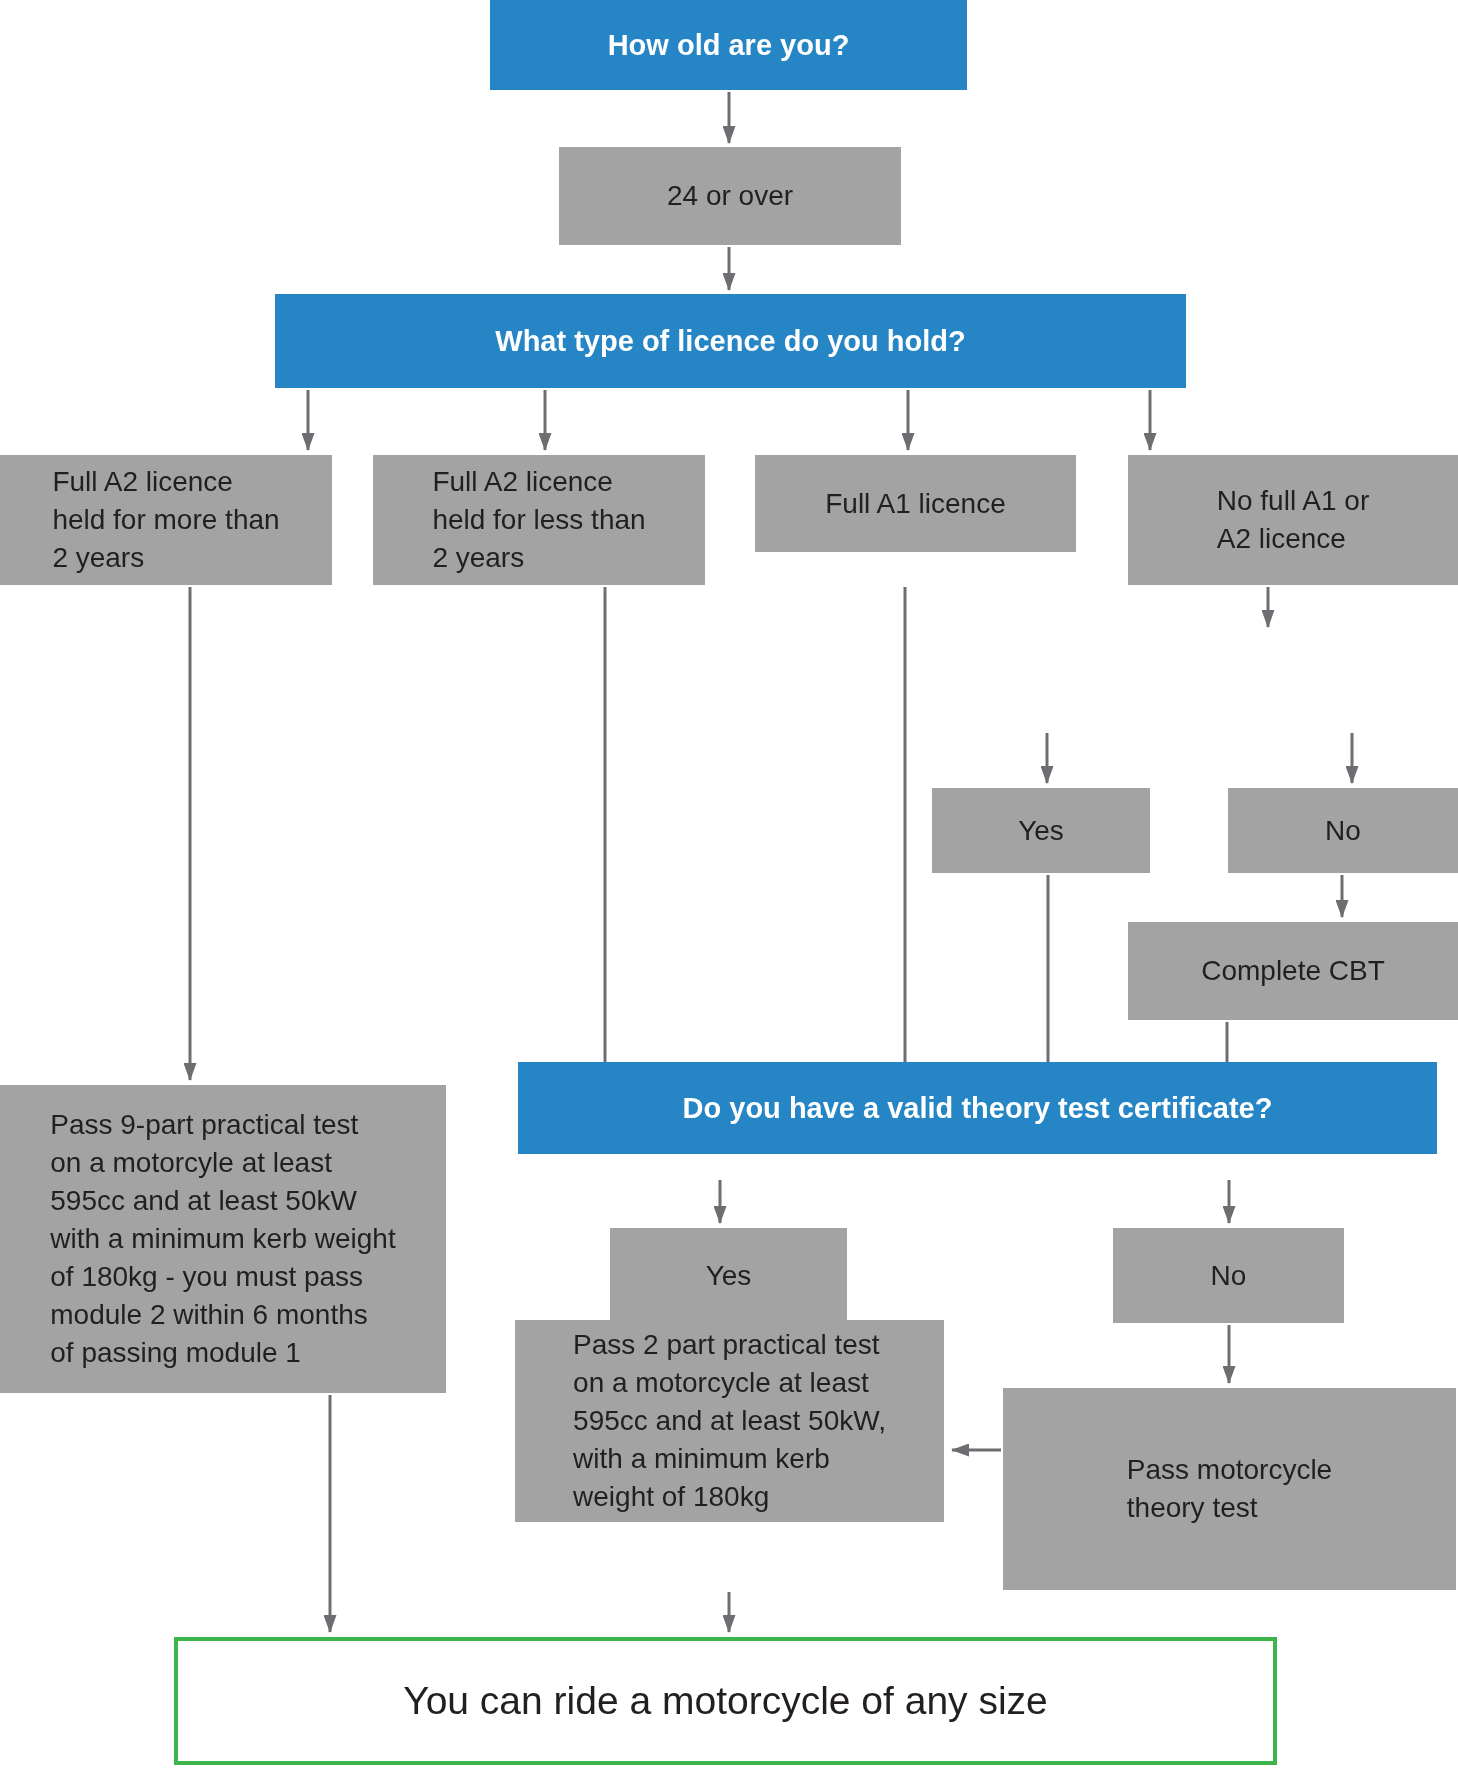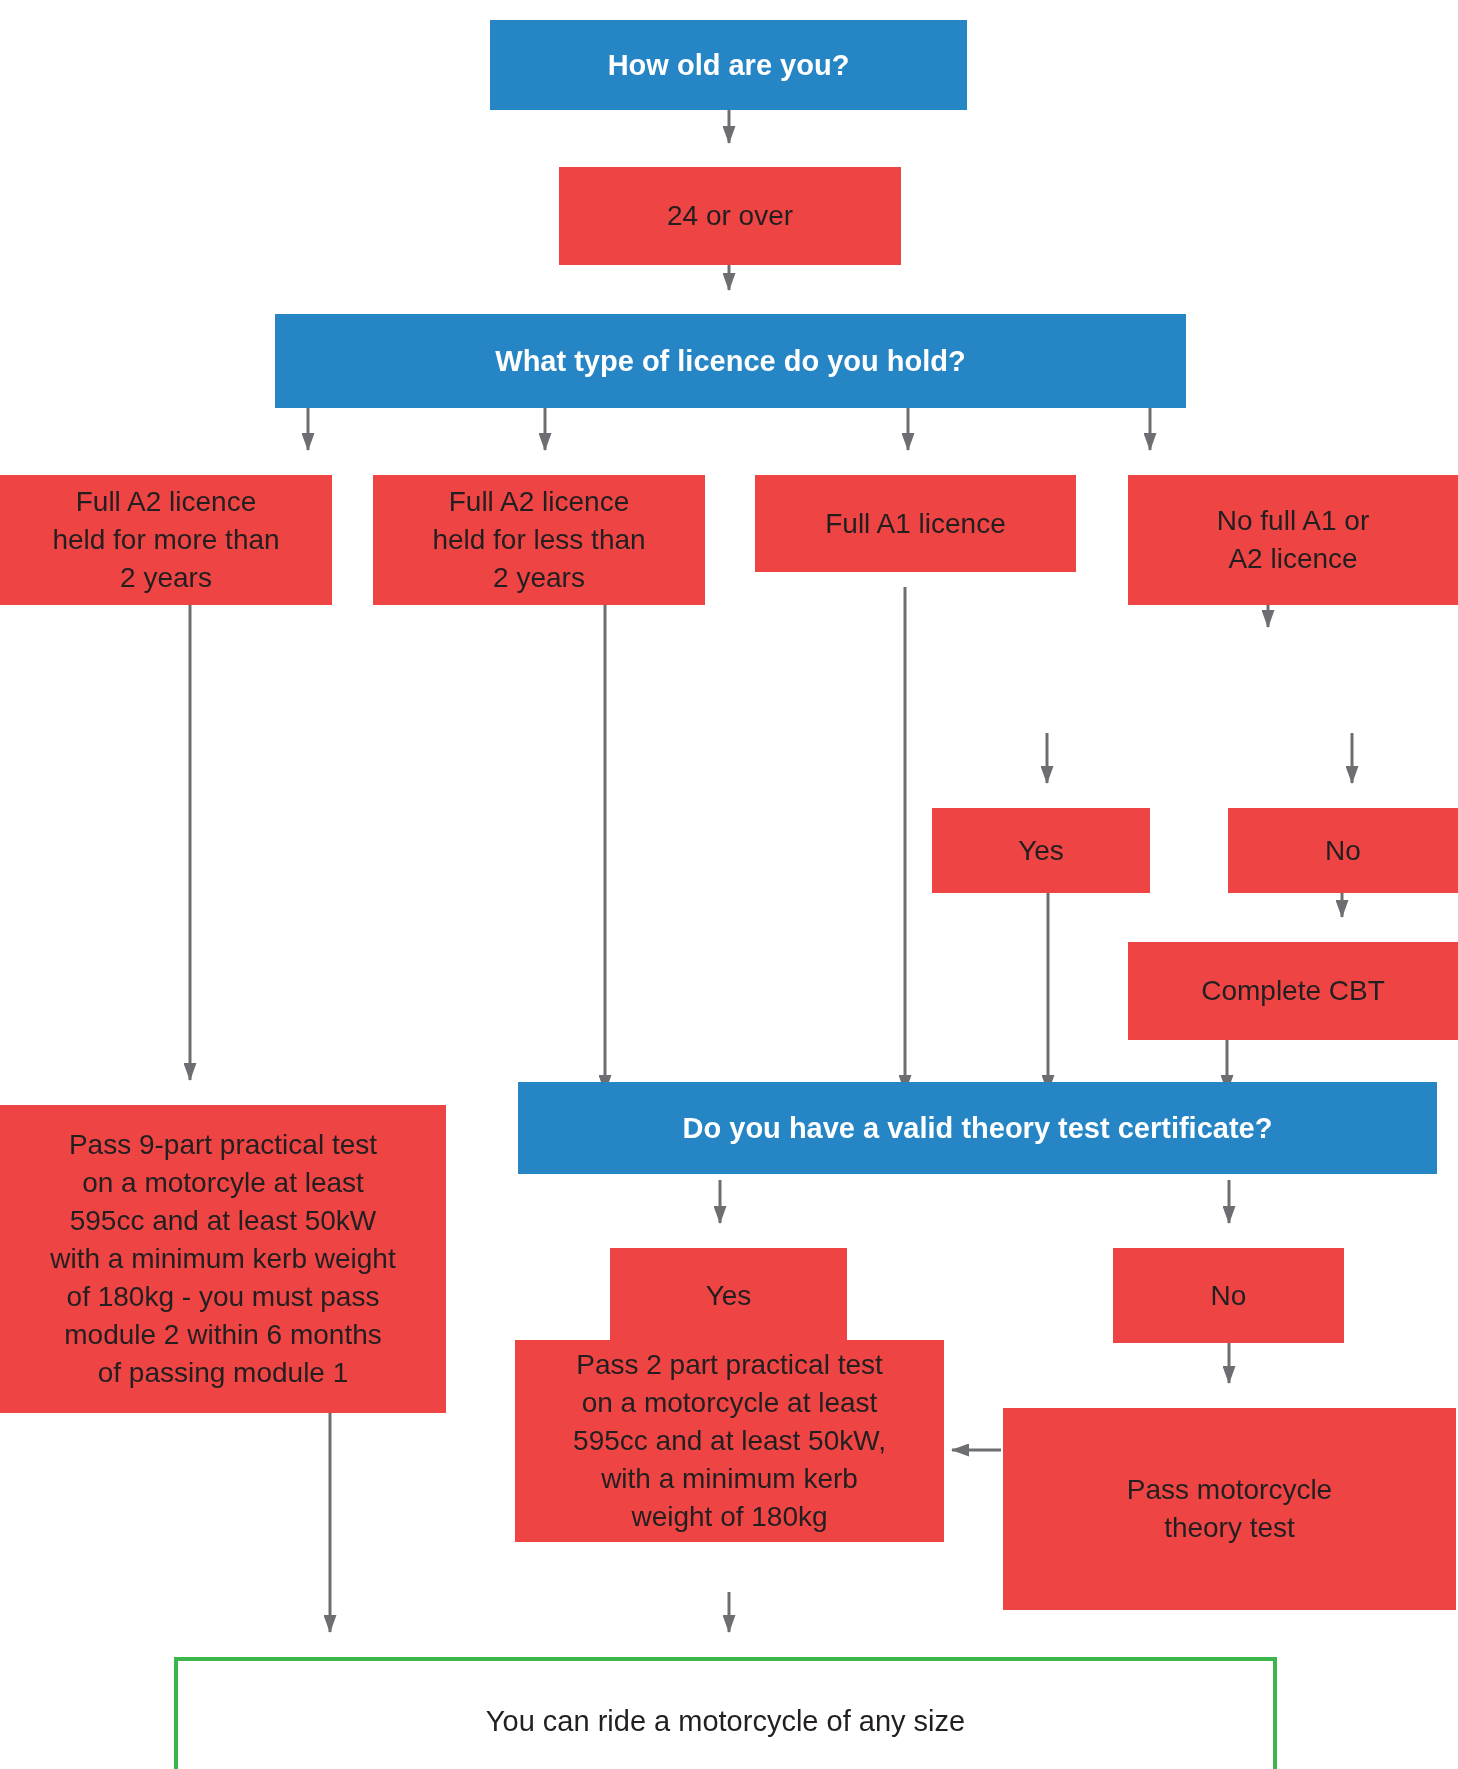--- a/index.html
+++ b/index.html
@@ -15,31 +15,30 @@
     position: absolute;
     left: 0; top: 0;
     width: 1458px; height: 1769px;
     pointer-events: none;
   }
   .node {
     position: absolute;
     display: flex;
     align-items: center;
     justify-content: center;
-    text-align: center;
+    text-align: left;
     white-space: pre-line;
     box-sizing: border-box;
     font-size: 28px;
     line-height: 38px;
     color: #231f20;
-    margin-top: 20px;
   }
   .blue  { background: #2585c5; color: #ffffff; font-weight: bold; font-size: 29px; }
-  .light { background: #ef4444; }
-  .final { background: #ffffff; border: 4px solid #3cb54a; font-size: 29px; }
+  .light { background: #a3a3a3; }
+  .final { background: #ffffff; border: 4px solid #3cb54a; font-size: 39px; }
 
   
   #n-q-age        { left: 490px;  top: 0px;    width: 477px; height: 90px;  }
   #n-a-24         { left: 559px;  top: 147px;  width: 342px; height: 98px;  }
   #n-q-licence    { left: 275px;  top: 294px;  width: 911px; height: 94px;  }
   #n-a2-more      { left: 0px;    top: 455px;  width: 332px; height: 130px; }
   #n-a2-less      { left: 373px;  top: 455px;  width: 332px; height: 130px; }
   #n-a1           { left: 755px;  top: 455px;  width: 321px; height: 97px; }
   #n-none         { left: 1128px; top: 455px;  width: 330px; height: 130px; }
   #n-q-cbt        { left: 932px;  top: 632px;  width: 526px; height: 99px;  }

